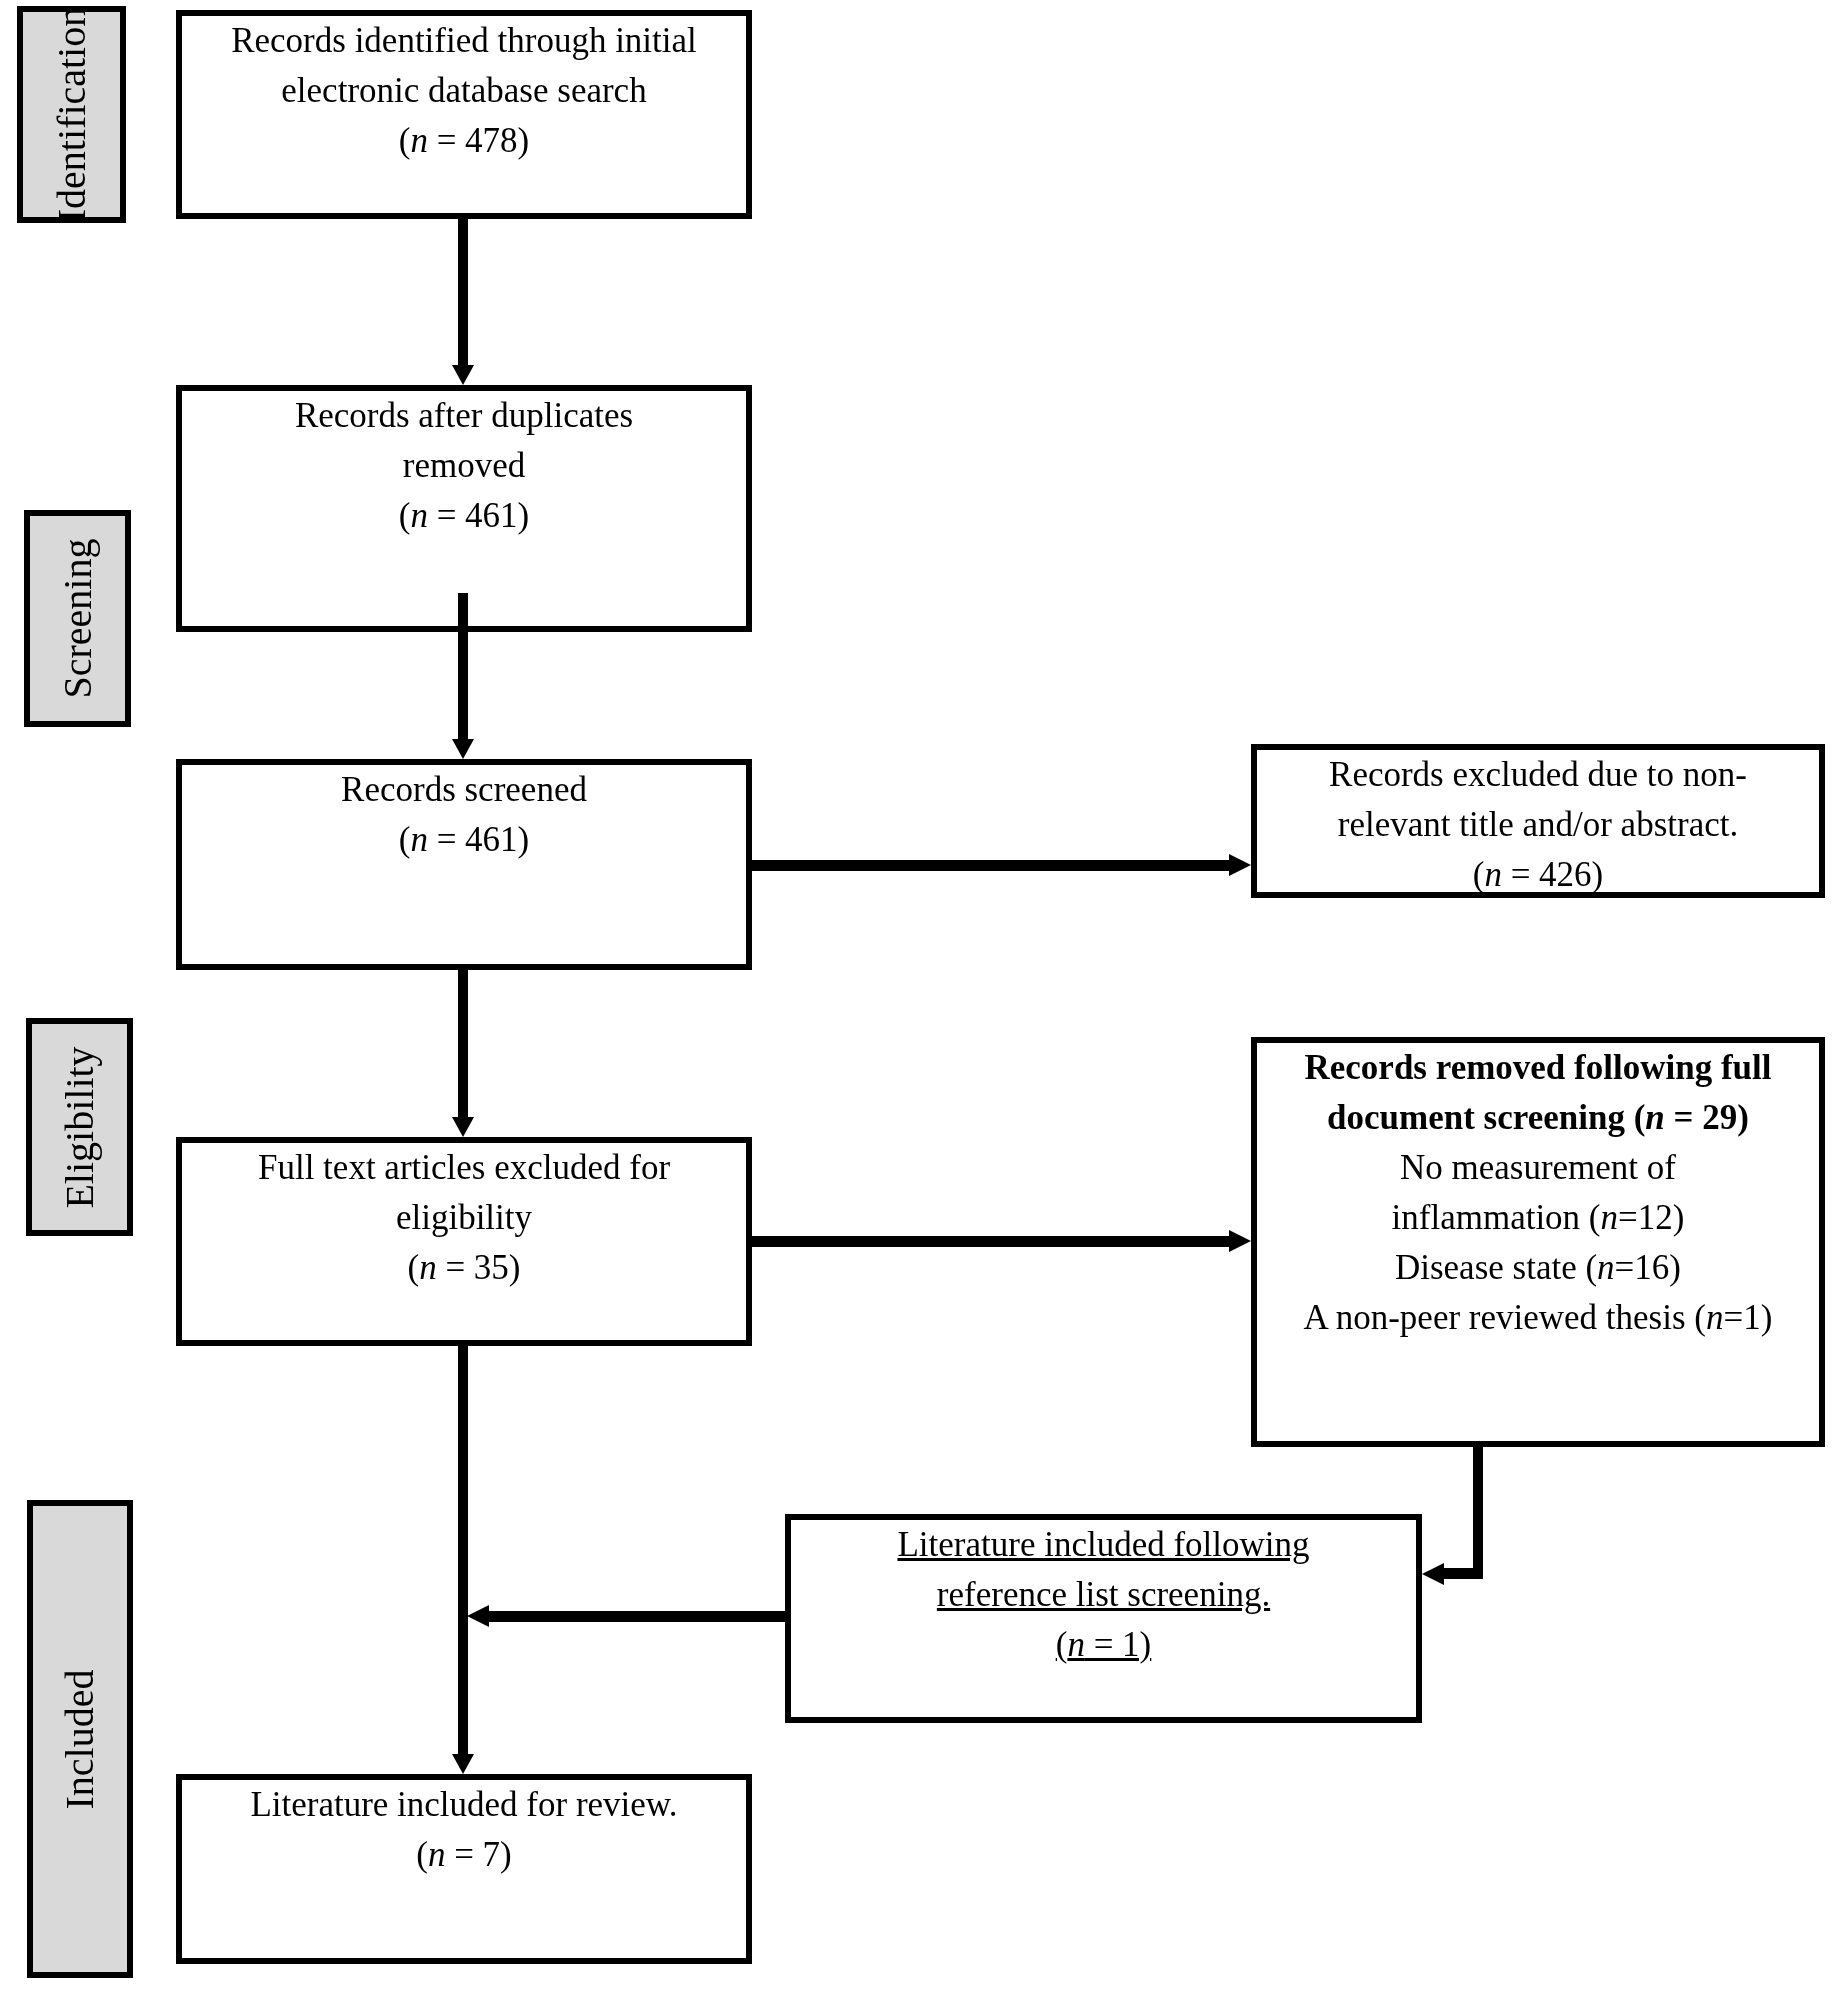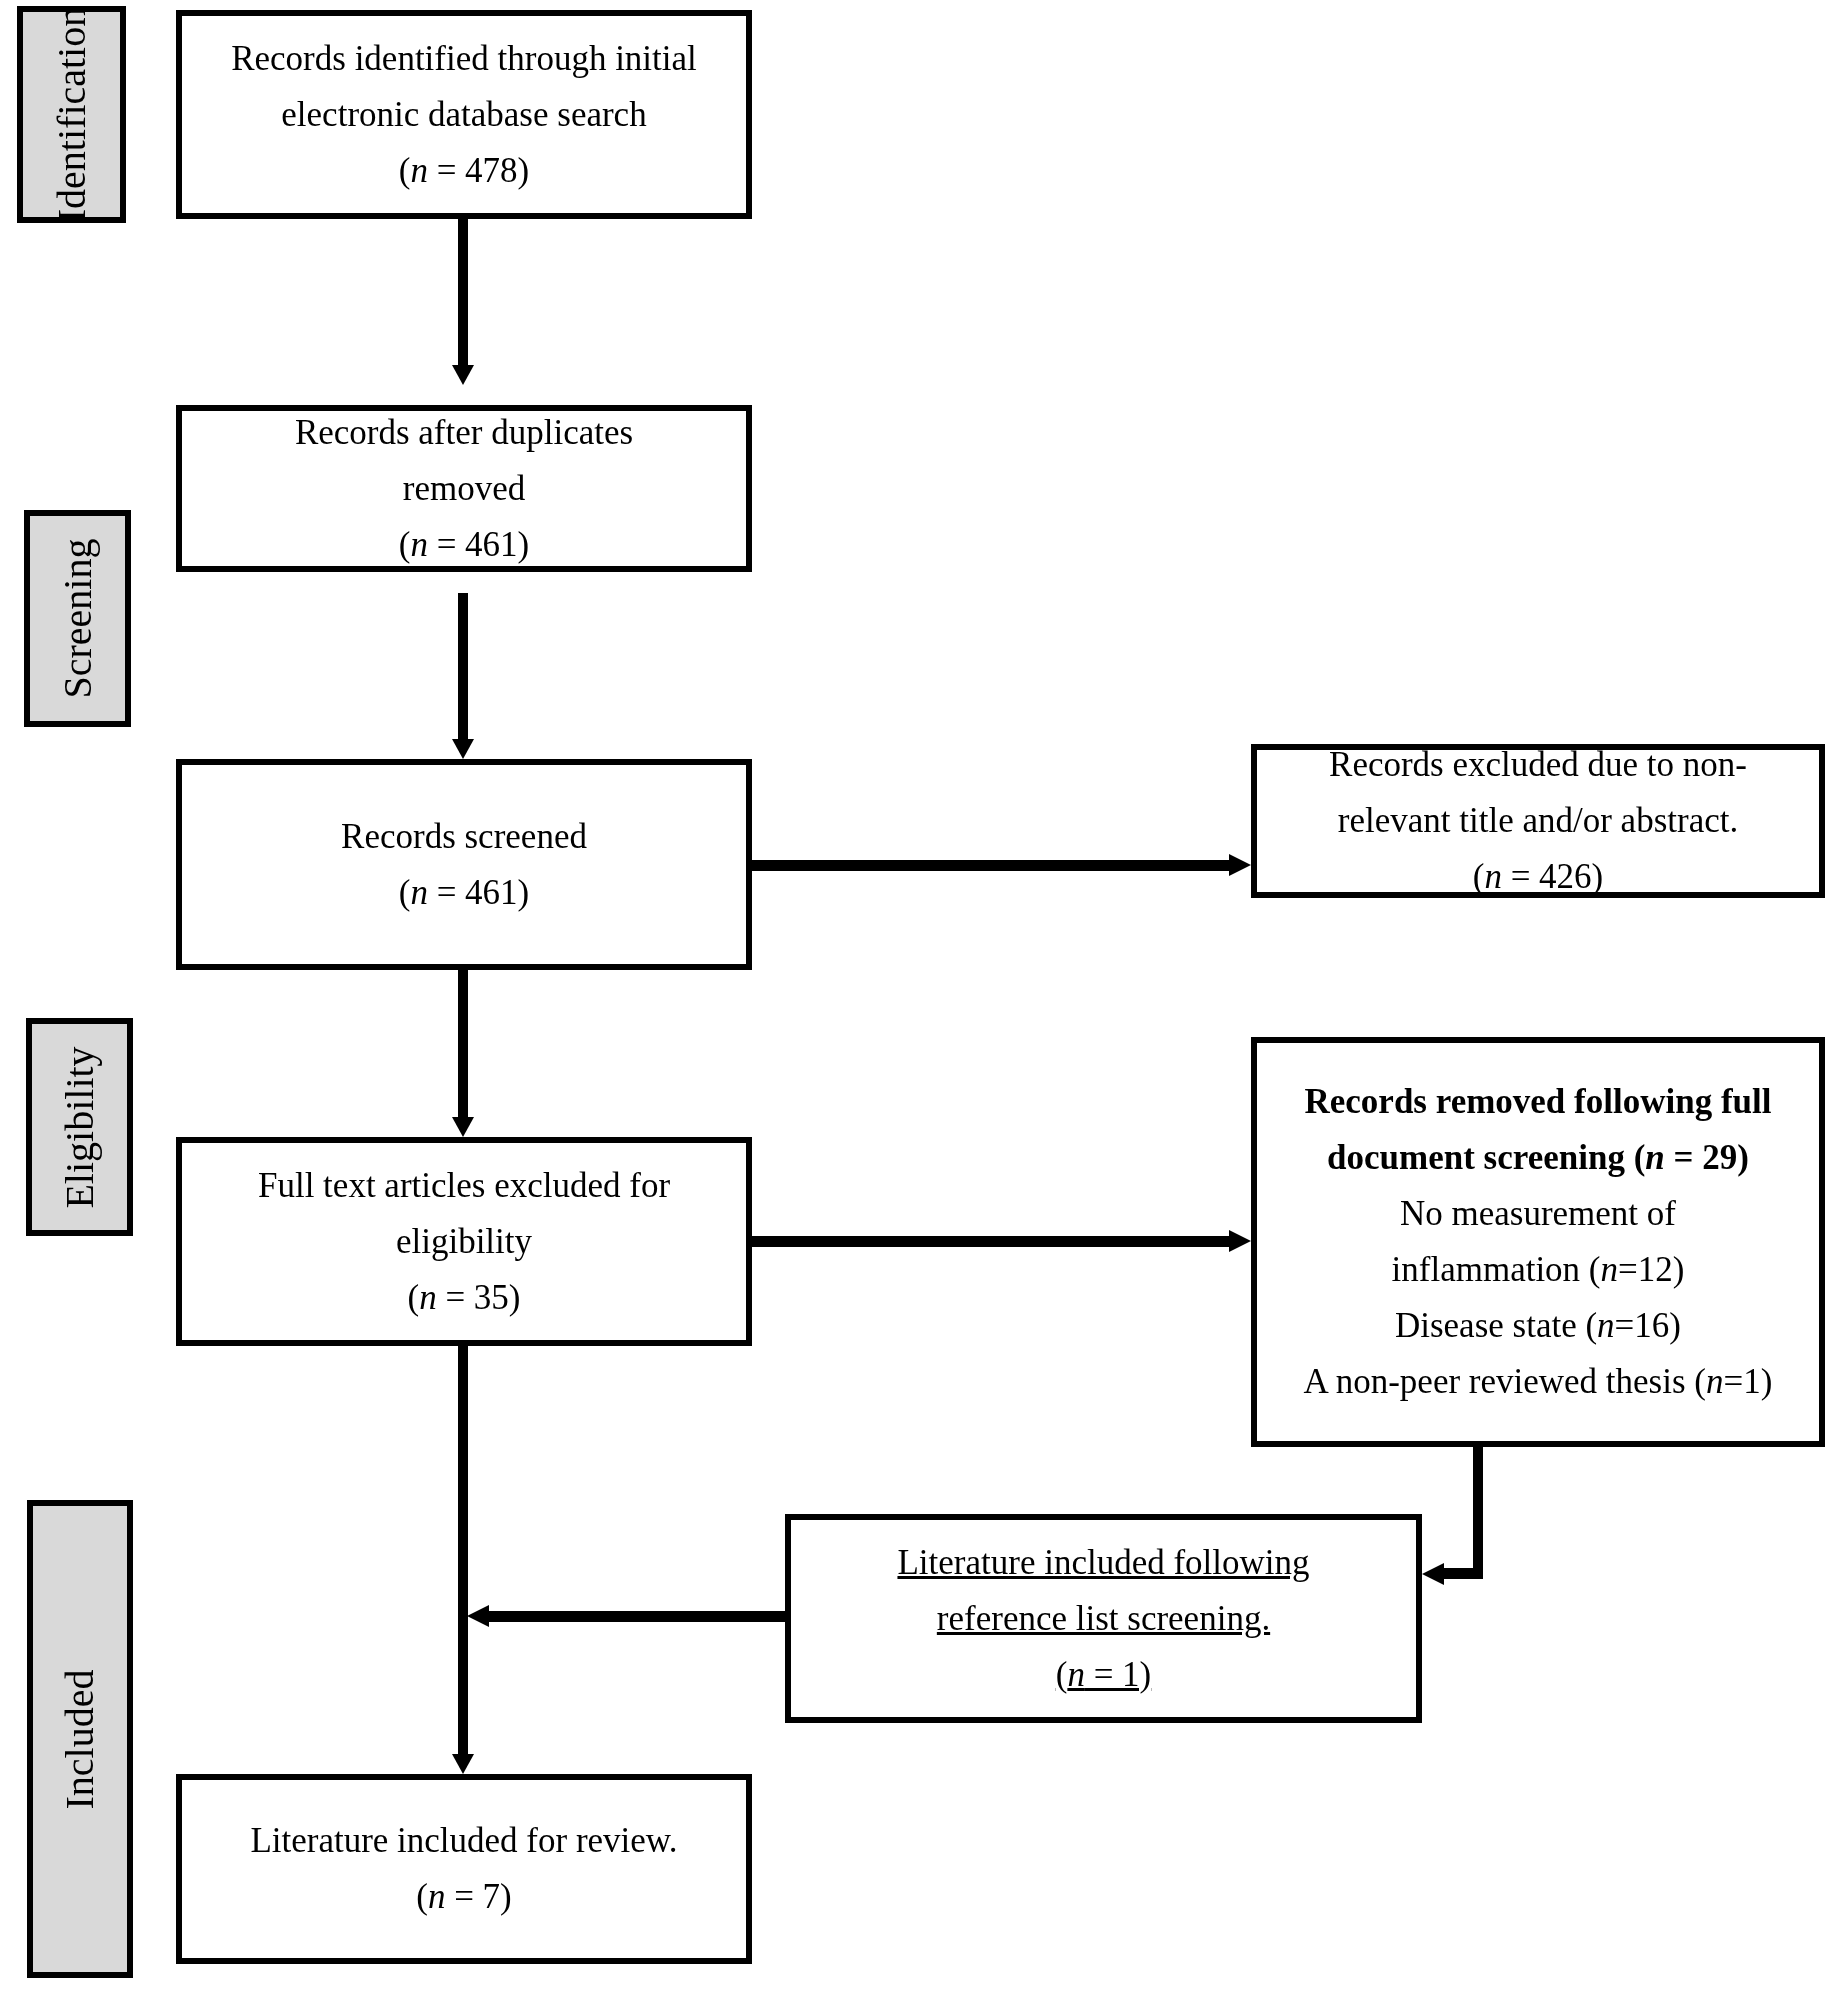--- a/index.html
+++ b/index.html
@@ -10,23 +10,22 @@
     font-family:"Liberation Serif","DejaVu Serif",serif;
     color:#000;
     overflow:hidden;
   }
   .box{
     position:absolute;
     box-sizing:border-box;
     border:6.5px solid #000;
     background:#ffffff;
     display:flex;flex-direction:column;
-    justify-content:center;align-items:center;
+    justify-content:flex-start;align-items:center;
     text-align:center;
-    gap:6px;
   }
   .box.thin{border-width:6px;text-decoration:underline;}
   .bl{
     font-size:35px;
     line-height:50px;
     white-space:nowrap;
   }
   .bl.bold{font-weight:700;}
   .stage{
     position:absolute;
@@ -78,21 +77,21 @@
   <div class="stage" style="left: 27px; top: 1500px; width: 106px; height: 478px; background-color: rgb(217, 217, 217);">
     <span class="stage-text">Included</span>
   </div>
 
   <div class="box" style="left:176px;top:10px;width:576px;height:209px">
     <div class="bl">Records identified through initial</div>
     <div class="bl">electronic database search</div>
     <div class="bl">(<i>n</i> = 478)</div>
   </div>
 
-  <div class="box" style="left:176px;top:405px;width:576px;height:167px">
+  <div class="box" style="left:176px;top:385px;width:576px;height:247px">
     <div class="bl">Records after duplicates</div>
     <div class="bl">removed</div>
     <div class="bl">(<i>n</i> = 461)</div>
   </div>
 
   <div class="box" style="left:176px;top:759px;width:576px;height:211px">
     <div class="bl">Records screened</div>
     <div class="bl">(<i>n</i> = 461)</div>
   </div>
 

